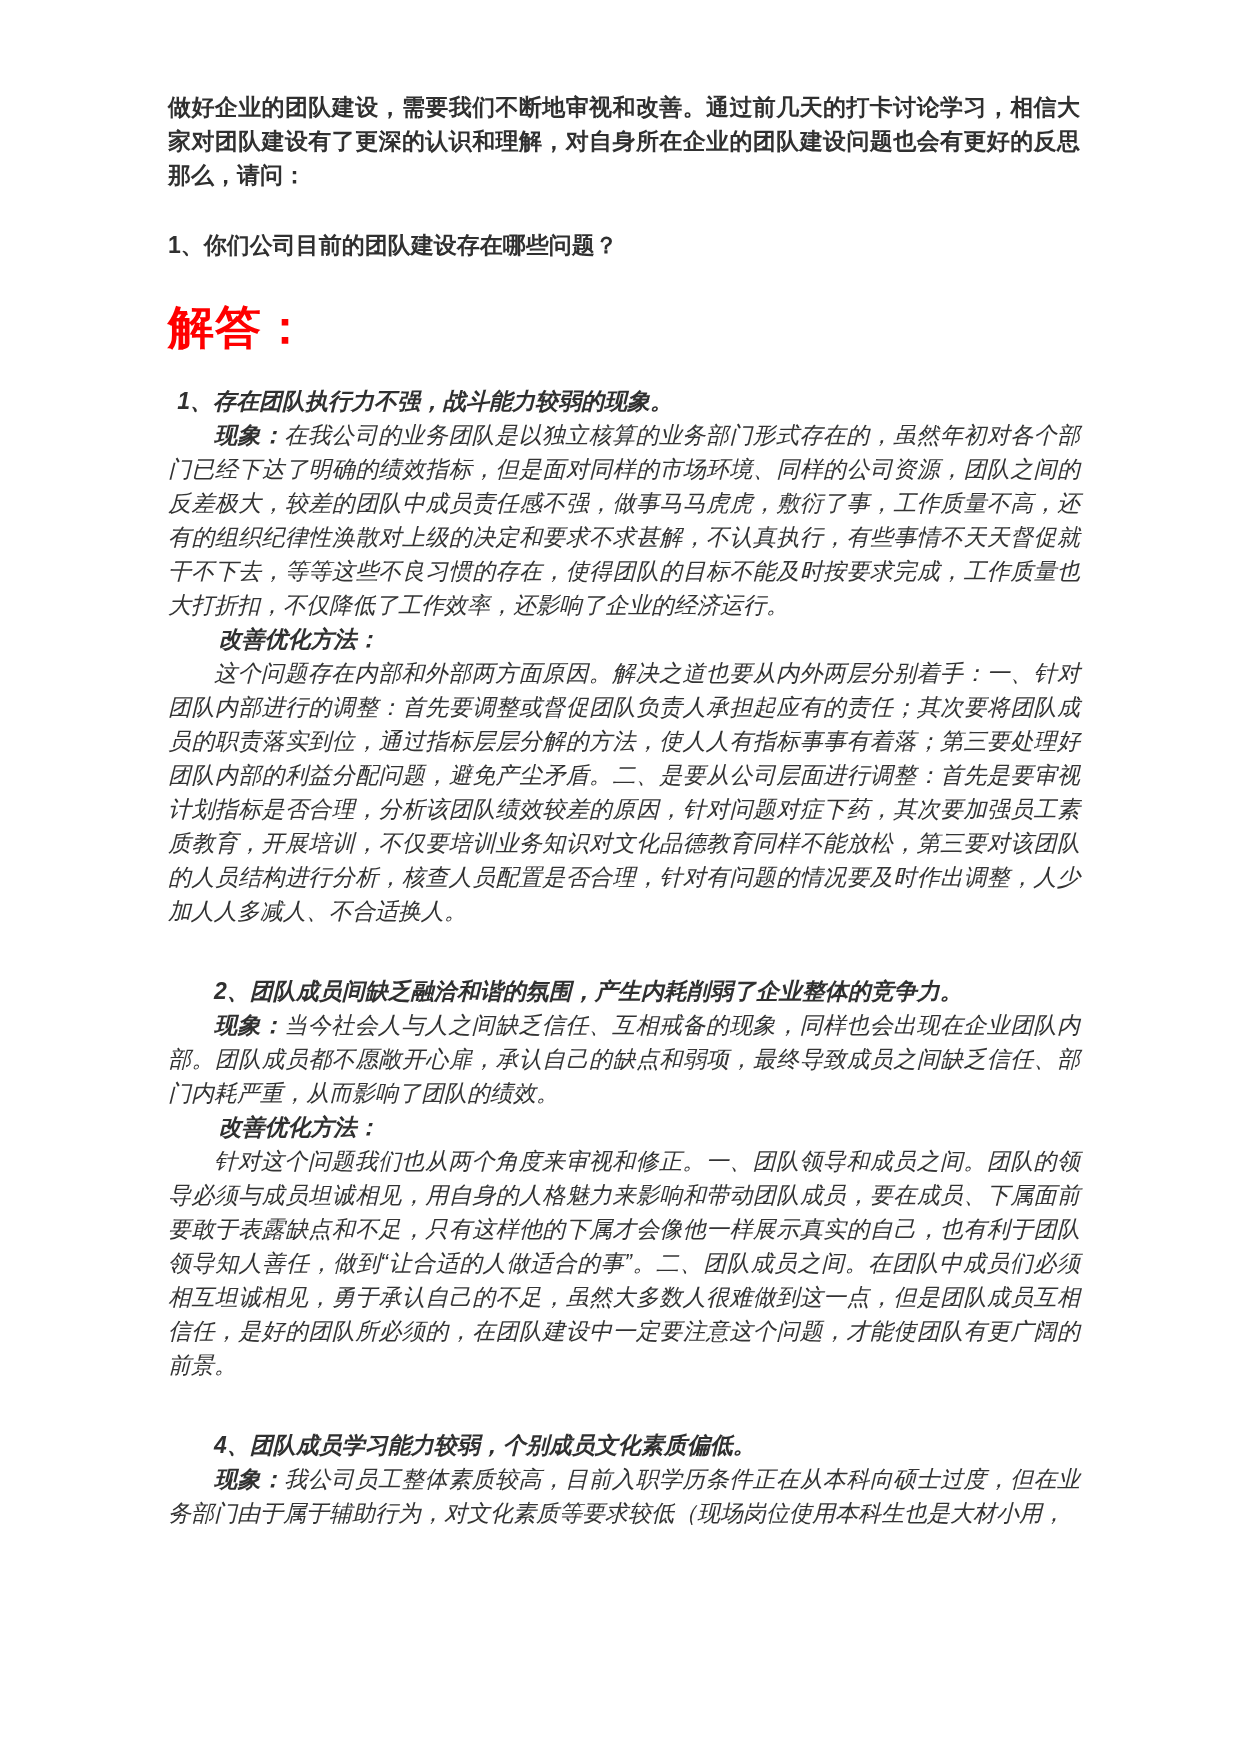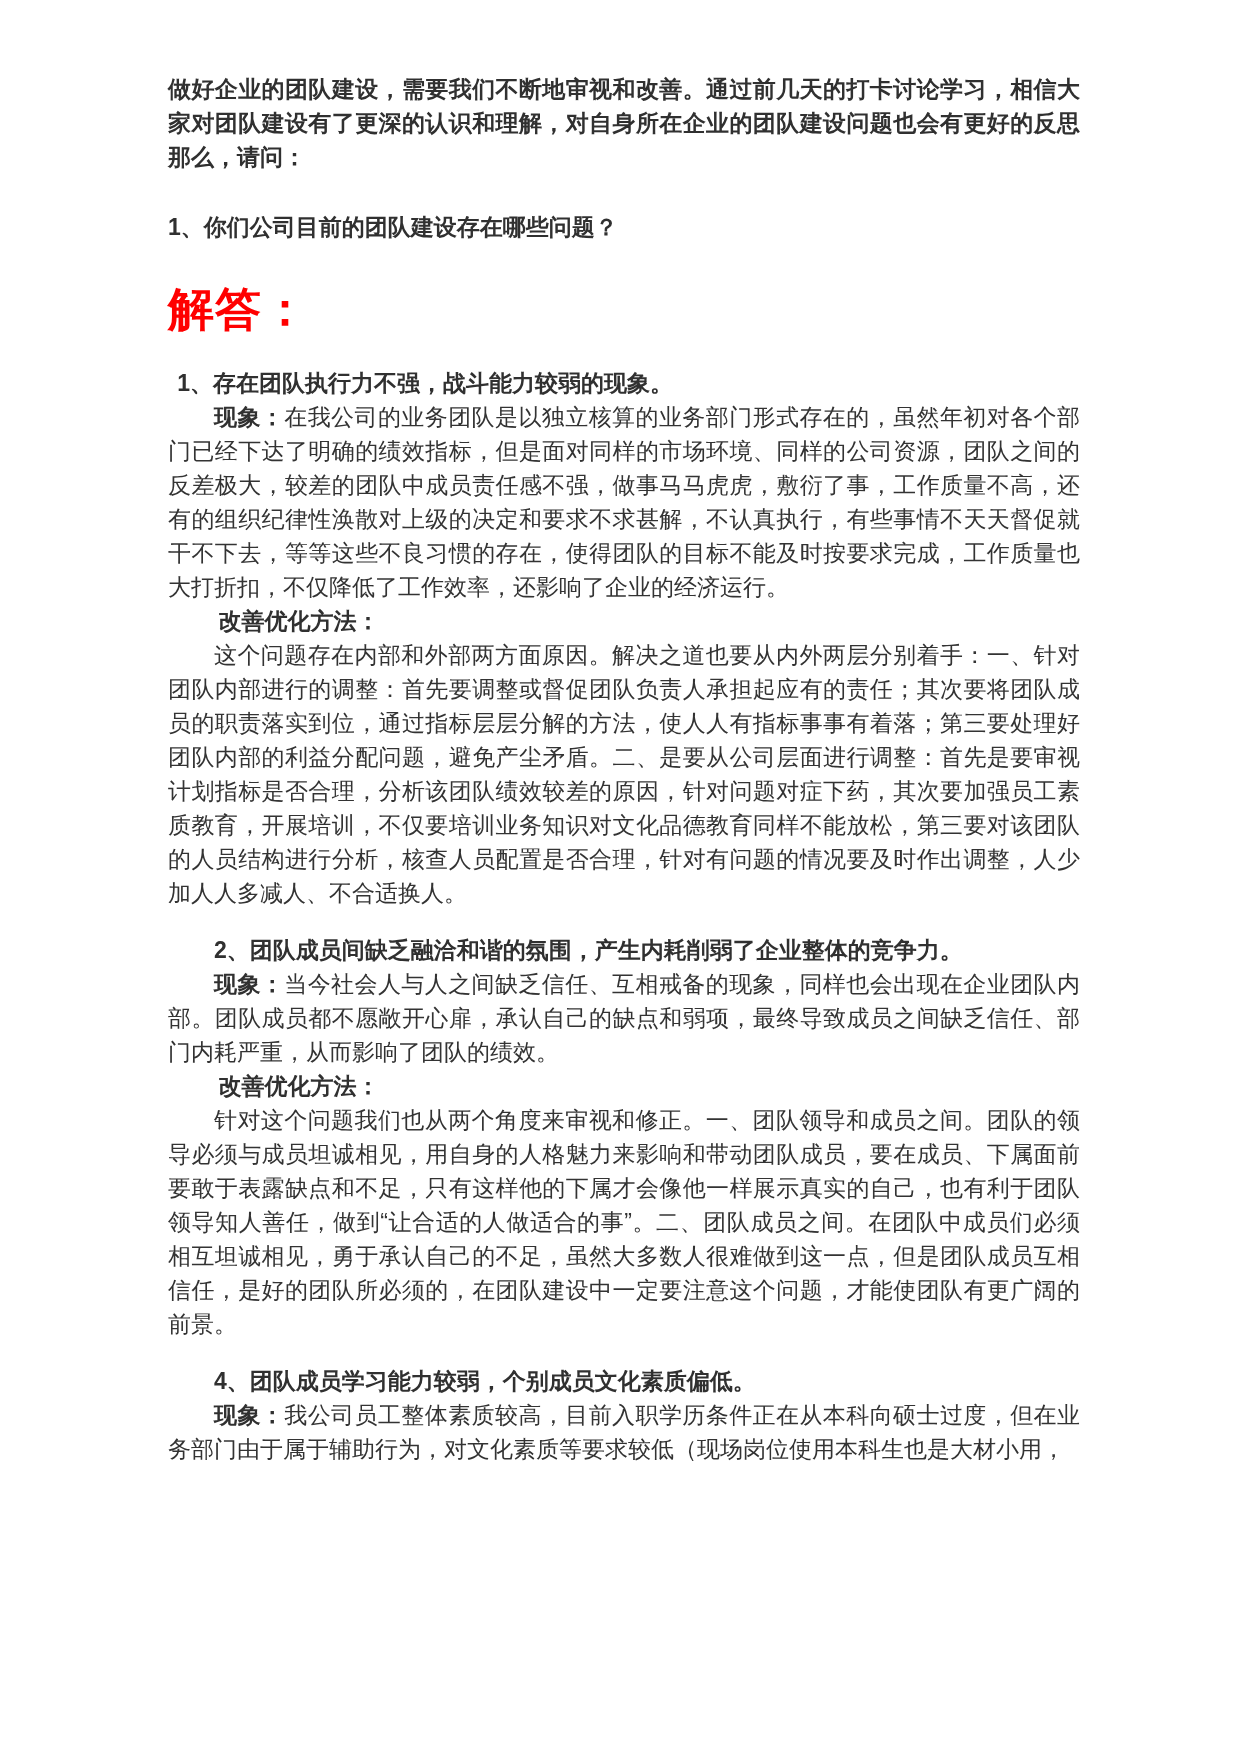--- a/index.html
+++ b/index.html
@@ -11,21 +11,21 @@
     width: 1240px;
     height: 1754px;
     overflow: hidden;
     font-family: "Liberation Sans", "DejaVu Sans", sans-serif;
     color: #333333;
   }
   .page {
     box-sizing: border-box;
     width: 1240px;
     height: 1754px;
-    padding: 72px 160px 0 168px;
+    padding: 90px 160px 0 168px;
   }
   p {
     margin: 0;
     font-size: 23px;
     line-height: 34px;
     text-align: justify;
     word-break: break-all;
   }
   .bold { font-weight: 700; color: #303030; }
   .intro { margin-bottom: 0; }
@@ -36,22 +36,22 @@
     line-height: 62px;
     font-weight: 700;
     letter-spacing: 1px;
   }
   .sec-heading {
     font-weight: 700;
     color: #303030;
   }
   .h1-indent { text-indent: 0.4em; }
   .h2-indent { text-indent: 2em; }
-  section.answer-block { margin-top: 26px; }
-  section.answer-block.gap { margin-top: 23px; }
+  section.answer-block { margin-top: 26px; font-style: italic; }
+  section.answer-block.gap { margin-top: 46px; }
   .indent { text-indent: 2em; }
   .label { font-weight: 700; color: #303030; }
   .method-label {
     font-weight: 700;
     color: #303030;
     text-indent: 2.2em;
   }
 </style>
 </head>
 <body>

